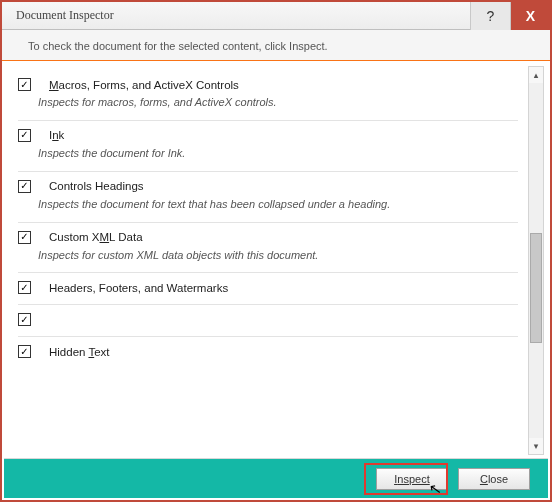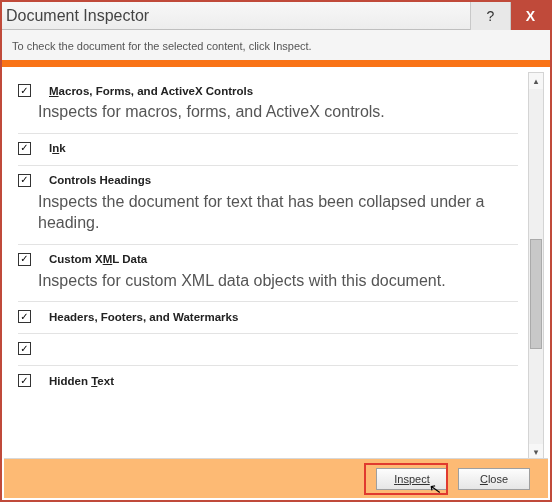--- a/index.html
+++ b/index.html
@@ -16,46 +16,47 @@
     border: 2px solid #c04a3a;
   }
   .titlebar {
     height: 28px;
     background: linear-gradient(#f7f7f7,#ededed);
     border-bottom: 1px solid #bfbfbf;
     display: flex;
     align-items: center;
   }
   .title-text {
-    padding-left: 4px;
-    font-size: 16px;
+    padding-left: 14px;
+    font-size: 12px;
     color: #444;
     flex: 1;
+    font-family: Liberation Serif, serif;
   }
   .titlebar-btn {
     width: 40px;
     height: 28px;
     display: flex;
     align-items: center;
     justify-content: center;
     font-size: 14px;
     color: #333;
     border-left: 1px solid #c8c8c8;
     background: #e8e8e8;
   }
   .titlebar-btn.close {
     background: #c04a3a;
     color: #fff;
     font-weight: bold;
   }
   .instruction {
-    padding: 10px 10px 8px 10px;
+    padding: 10px 10px 8px 26px;
     color: #555;
     font-size: 11px;
-    border-bottom: 7px solid #f97316;
+    border-bottom: 1px solid #f97316;
     background: #f5f5f5;
   }
   .content-area {
     position: relative;
     height: 398px;
     background: #fff;
     border-top: 1px solid #fff;
   }
   .scroll-viewport {
     position: absolute;
@@ -86,31 +87,32 @@
     background: #fff;
     display: inline-flex;
     align-items: center;
     justify-content: center;
     font-size: 10px;
     line-height: 1;
     color: #000;
     flex-shrink: 0;
   }
   .item-title {
-    font-weight: bold;
+    font-weight: normal;
     color: #222;
     font-size: 11.5px;
     padding-left: 12px;
   }
   .item-title .ul { text-decoration: underline; }
   .item-desc {
     margin: 4px 0 0 20px;
     color: #555;
-    font-size: 16px;
+    font-size: 11px;
     line-height: 1.35;
+    font-style: italic;
   }
   
   .vscroll {
     position: absolute;
     top: 4px;
     right: 6px;
     bottom: 4px;
     width: 16px;
     background: #f0f0f0;
     border: 1px solid #d4d4d4;
@@ -139,21 +141,21 @@
     height: 110px;
     background: #c8c8c8;
     border: 1px solid #aaa;
   }
   .button-row {
     position: absolute;
     left: 2px;
     right: 2px;
     bottom: 2px;
     height: 40px;
-    background: #fdba74;
+    background: #14b8a6;
     border-top: 1px solid #d8d8d8;
     display: flex;
     align-items: center;
     justify-content: flex-end;
     gap: 10px;
     padding-right: 18px;
   }
   .btn {
     min-width: 72px;
     height: 22px;
@@ -207,20 +209,21 @@
             <span class="chk">✓</span>
             <span class="item-title"><span class="ul">M</span>acros, Forms, and ActiveX Controls</span>
           </div>
           <div class="item-desc">Inspects for macros, forms, and ActiveX controls.</div>
         </div>
         <div class="item">
           <div class="item-head">
             <span class="chk">✓</span>
             <span class="item-title">I<span class="ul">n</span>k</span>
           </div>
+          <div class="item-desc">Inspects the document for Ink.</div>
         </div>
         <div class="item">
           <div class="item-head">
             <span class="chk">✓</span>
             <span class="item-title">Controls Headings</span>
           </div>
           <div class="item-desc">Inspects the document for text that has been collapsed under a heading.</div>
         </div>
         <div class="item">
           <div class="item-head">

